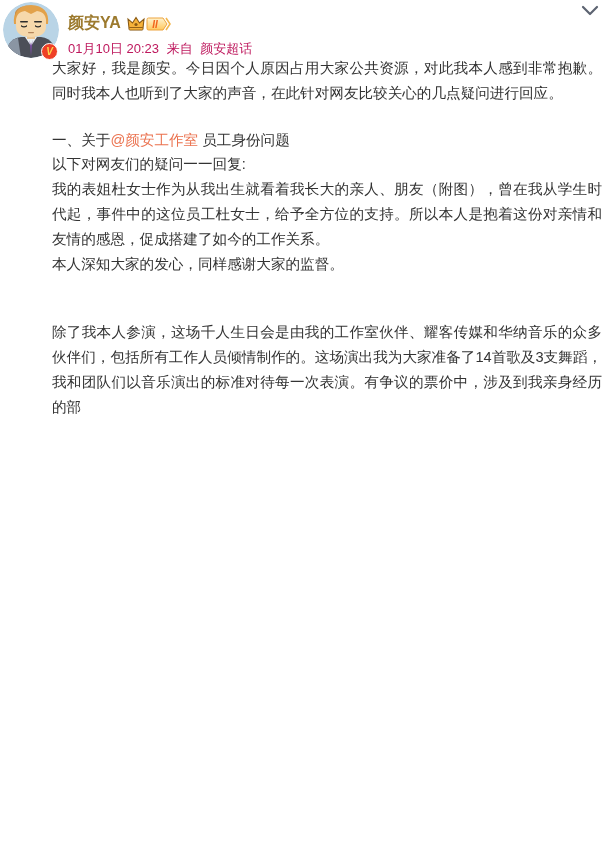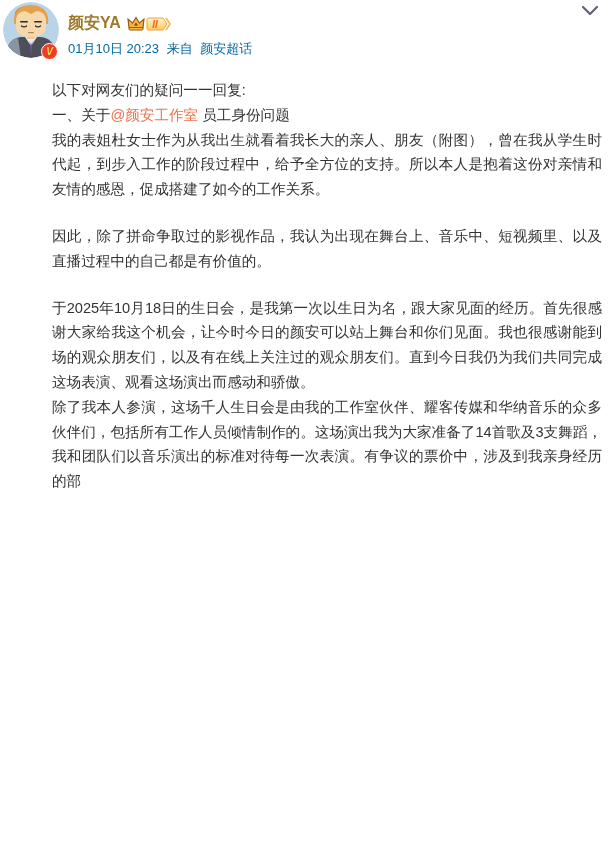--- a/index.html
+++ b/index.html
@@ -17,21 +17,21 @@
   .v-badge{
     position:absolute;right:1px;bottom:-2px;width:17px;height:17px;border-radius:50%;
     background:#ee3f26;border:1.5px solid #ffffff;box-sizing:border-box;
     display:flex;align-items:center;justify-content:center;
     color:#ffd24a;font-size:10px;font-weight:bold;font-style:italic;line-height:1;
   }
   .header-info{margin-left:9px;display:flex;flex-direction:column;}
   .name-row{display:flex;align-items:center;margin-top:11px;}
   .username{font-size:16px;font-weight:bold;color:#9c7a2e;letter-spacing:0;}
   .vip-badge{margin-left:6px;display:block;}
-  .meta-row{margin-top:6px;font-size:13px;color:#0369a1;}
+  .meta-row{margin-top:6px;font-size:13px;color:#be185d;}
   .meta-row span{margin-right:4px;}
 
   
   .collapse{position:absolute;right:9px;top:3px;width:20px;height:16px;cursor:pointer;}
 
   
   .post-body{
     position:absolute;left:52px;top:56px;width:550px;
     font-size:14.6px;line-height:24.8px;color:#333333;
     text-align:justify;text-justify:inter-ideograph;word-break:break-all;
@@ -106,23 +106,23 @@
         <span>颜安超话</span>
       </div>
     </div>
   </div>
 
   <svg class="collapse" viewBox="0 0 20 16">
     <polyline points="3,4 10,11 17,4" fill="none" stroke="#5d6472" stroke-width="2.2" stroke-linecap="round" stroke-linejoin="round"></polyline>
   </svg>
 
   <div class="post-body">
+      <div class="para">大家好，我是颜安。今日因个人原因占用大家公共资源，对此我本人感到非常抱歉。同时我本人也听到了大家的声音，在此针对网友比较关心的几点疑问进行回应。</div>
       <div class="para blank"></div>
+      <div class="para">一、关于<a class="mention">@颜安工作室</a> 员工身份问题</div>
       <div class="para">以下对网友们的疑问一一回复:</div>
-      <div class="para">一、关于<a class="mention">@颜安工作室</a> 员工身份问题</div>
-      <div class="para">我的表姐杜女士作为从我出生就看着我长大的亲人、朋友（附图），曾在我从学生时代起，到步入工作的阶段过程中，给予全方位的支持。所以本人是抱着这份对亲情和友情的感恩，促成搭建了如今的工作关系。</div>
+      <div class="para">我的表姐杜女士作为从我出生就看着我长大的亲人、朋友（附图），曾在我从学生时代起，事件中的这位员工杜女士，给予全方位的支持。所以本人是抱着这份对亲情和友情的感恩，促成搭建了如今的工作关系。</div>
+      <div class="para">本人深知大家的发心，同样感谢大家的监督。</div>
       <div class="para blank"></div>
-      <div class="para">因此，除了拼命争取过的影视作品，我认为出现在舞台上、音乐中、短视频里、以及直播过程中的自己都是有价值的。</div>
       <div class="para blank"></div>
-      <div class="para">于2025年10月18日的生日会，是我第一次以生日为名，跟大家见面的经历。首先很感谢大家给我这个机会，让今时今日的颜安可以站上舞台和你们见面。我也很感谢能到场的观众朋友们，以及有在线上关注过的观众朋友们。直到今日我仍为我们共同完成这场表演、观看这场演出而感动和骄傲。</div>
       <div class="para">除了我本人参演，这场千人生日会是由我的工作室伙伴、耀客传媒和华纳音乐的众多伙伴们，包括所有工作人员倾情制作的。这场演出我为大家准备了14首歌及3支舞蹈，我和团队们以音乐演出的标准对待每一次表演。有争议的票价中，涉及到我亲身经历的部</div>
     </div>
 </div>
 
 </body></html>

